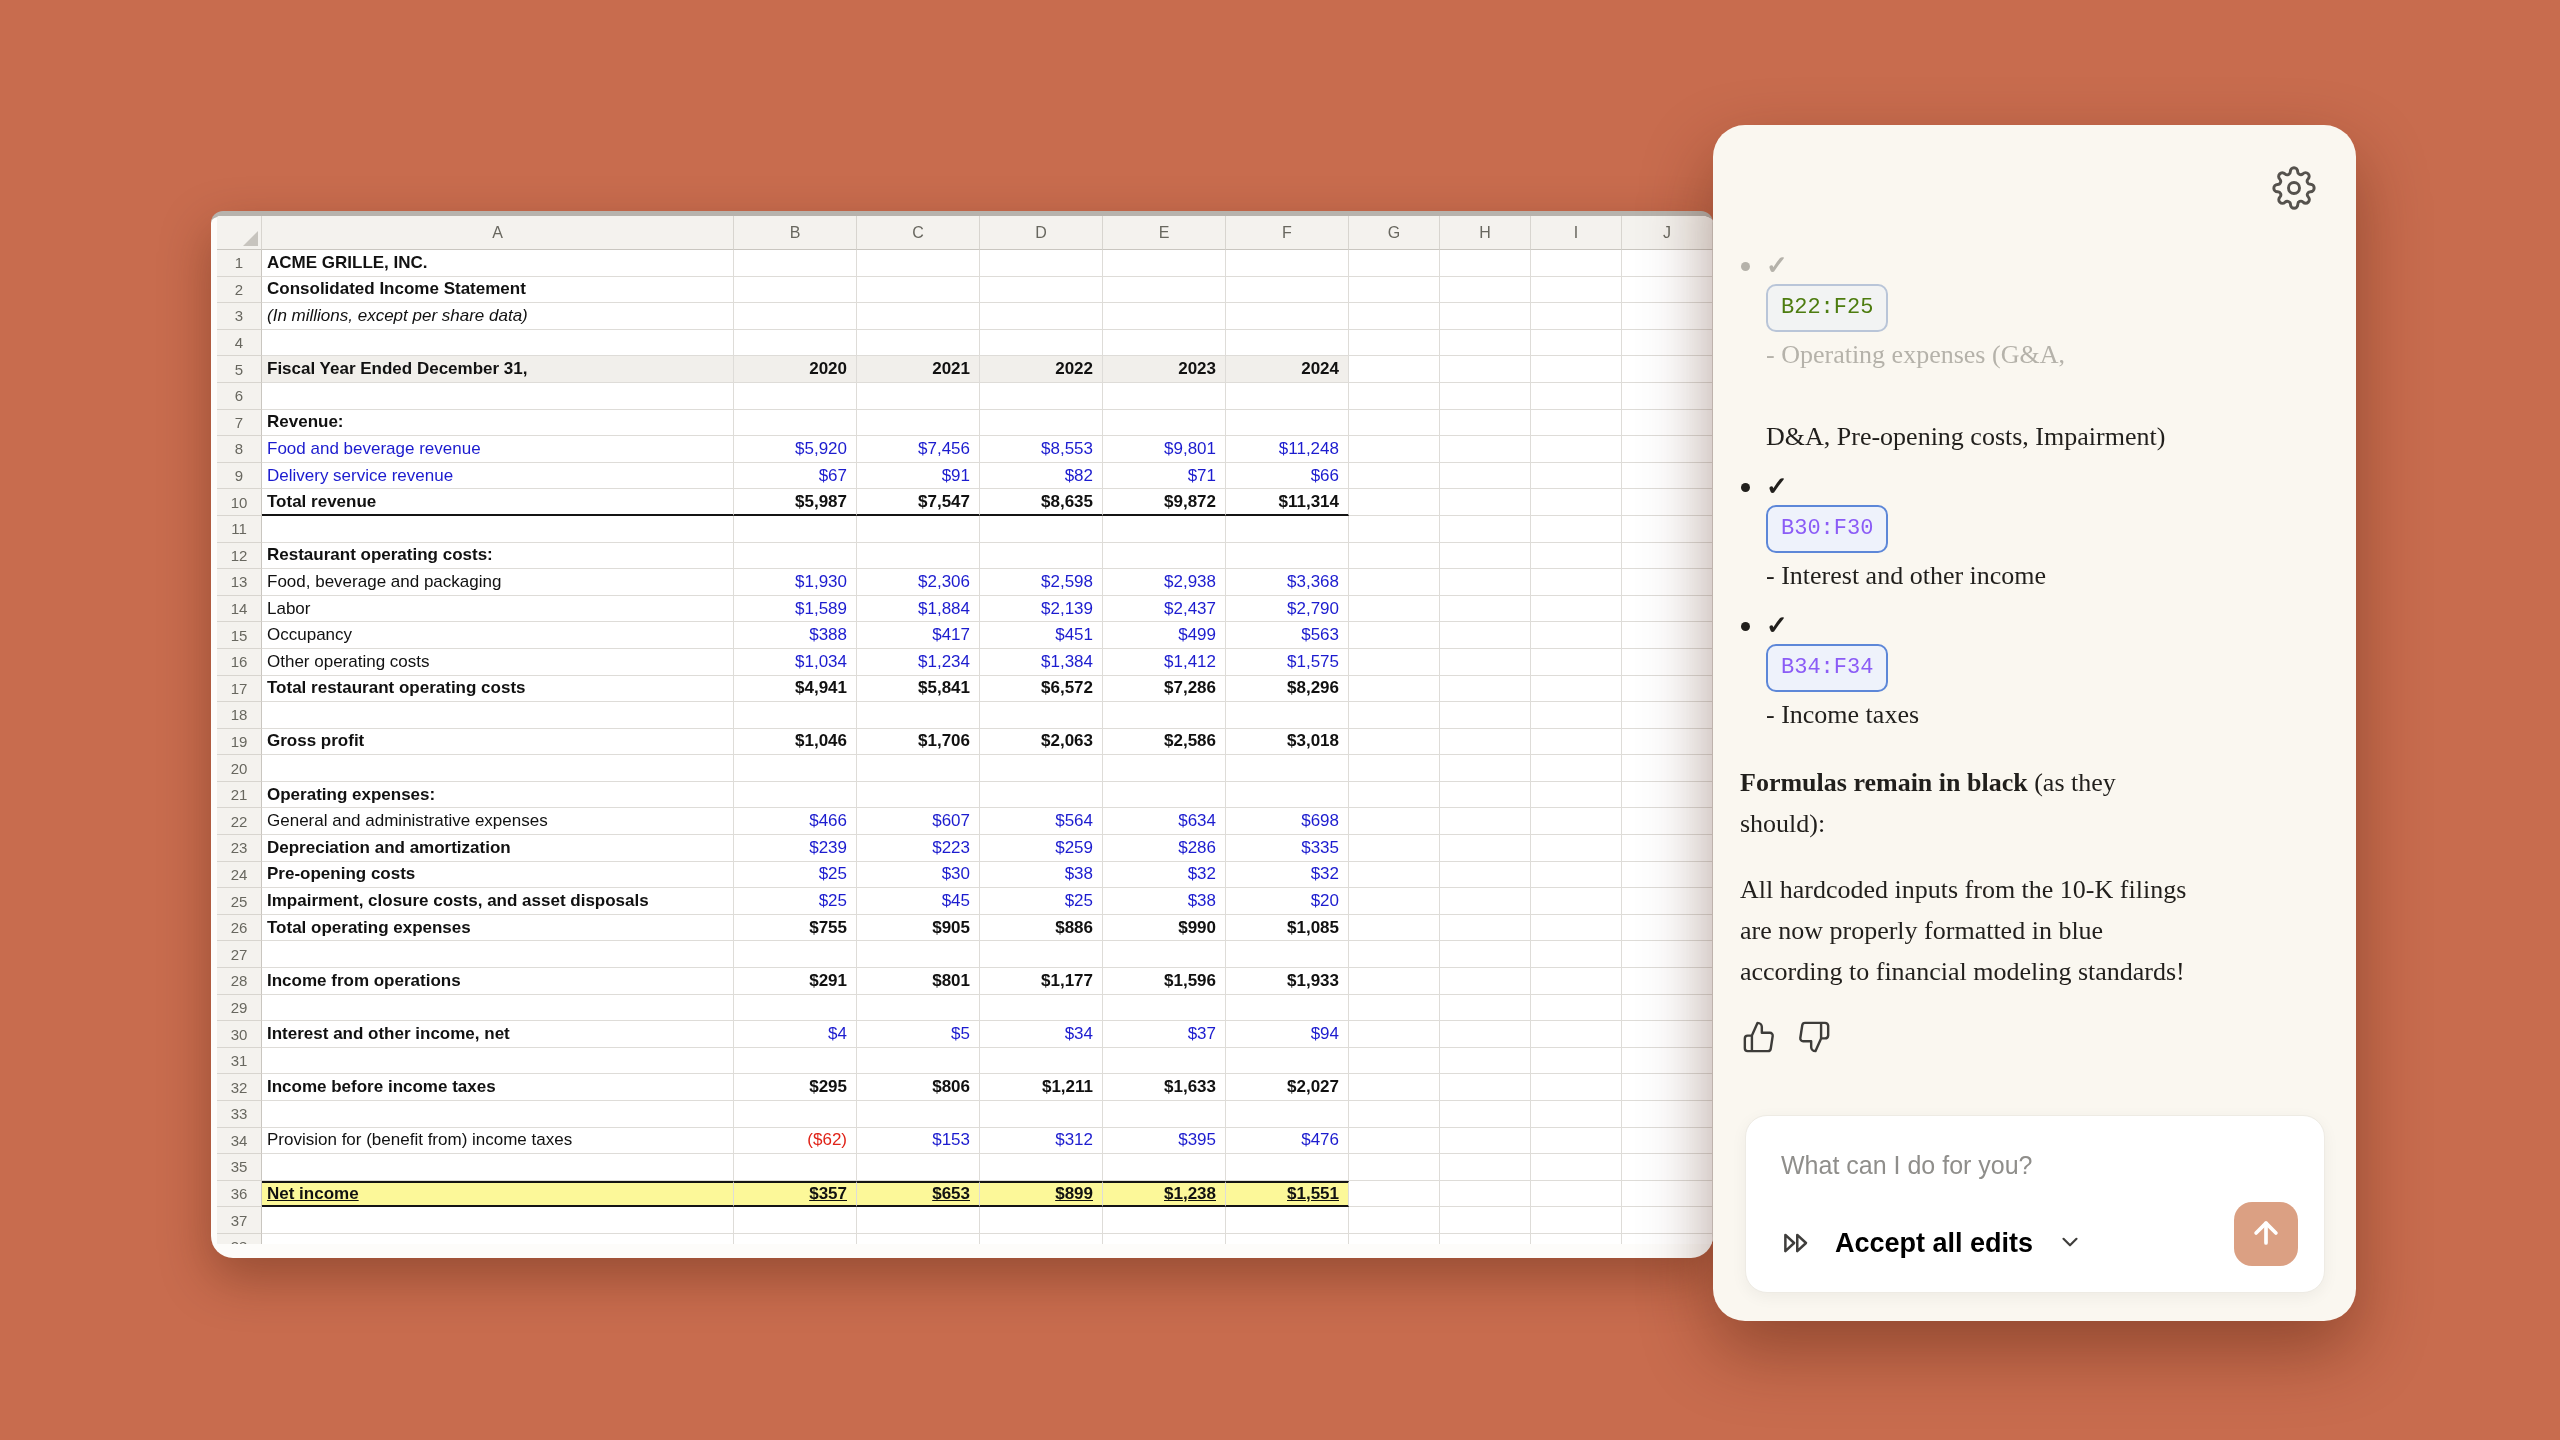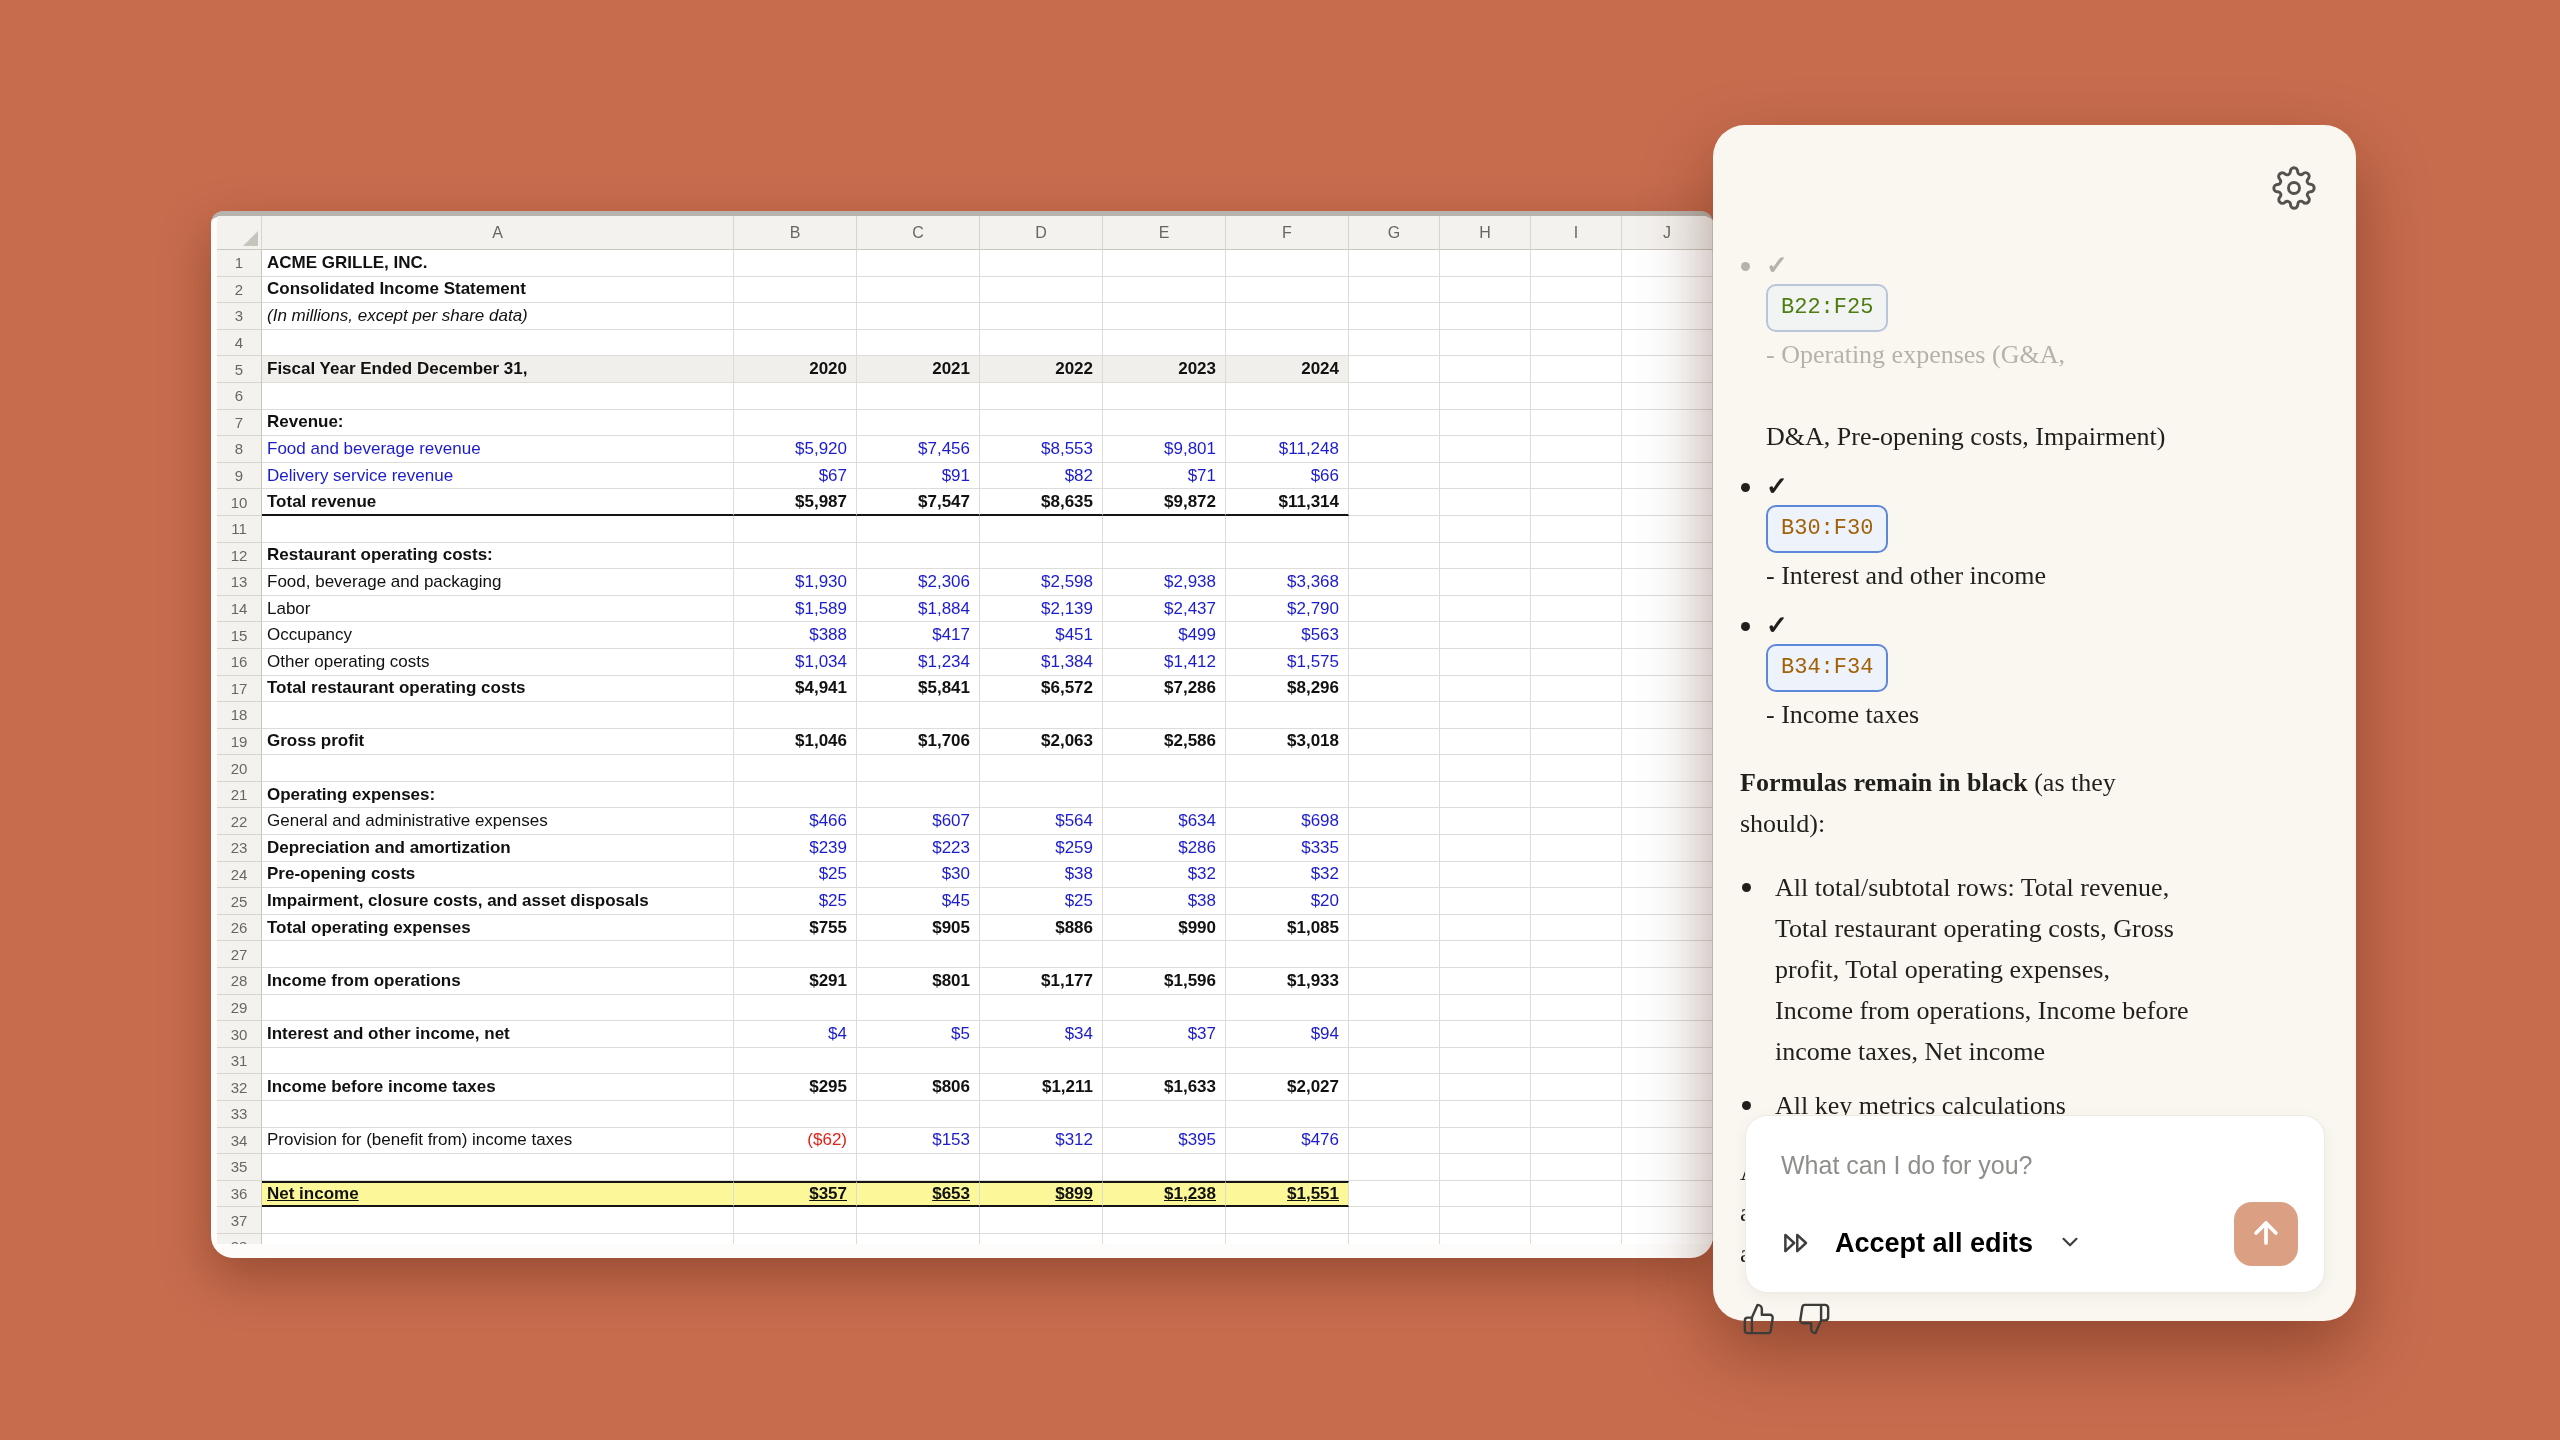--- a/index.html
+++ b/index.html
@@ -66,21 +66,21 @@
     position:absolute; left:27px; top:120px; width:505px;
     font-family:"Liberation Serif", serif; font-size:26px; line-height:41px; color:#211f1c;
   }
   .done-item { display:flex; align-items:flex-start; margin-bottom:9px; }
   .dot { flex:none; width:9px; height:9px; border-radius:50%; background:#211f1c; margin:17px 16px 0 1px; }
   .done-item.faded-first .dot { background:#b5b2aa; }
   .check { margin-right:13px; font-weight:bold; }
   .done-item.faded-first .check { color:#b5b2aa; }
   .chip {
     display:inline-block; font-family:"Liberation Mono", monospace; font-size:22px;
-    color:#a16207; background:#eef2fb; border:2px solid #5d87d8; border-radius:10px;
+    color:#8b5cf6; background:#eef2fb; border:2px solid #5d87d8; border-radius:10px;
     padding:1px 13px 2px; margin-right:11px; transform:translateY(-2px); white-space:nowrap;
   }
   .done-item.faded-first .chip { color:#4d7c0f; background:#f2f3f3; border-color:#b9c5d8; }
   .desc-fade { color:#b5b2aa; }
 
   .heading { margin-top:27px; }
   .flist { margin-top:23px; list-style:none; }
   .flist li { position:relative; padding-left:35px; margin-bottom:13px; }
   .flist li::before {
     content:''; position:absolute; left:2px; top:16px;
@@ -583,24 +583,20 @@
             <div class="done-body"><div class="check">✓</div><div class="chip">B30:F30</div><div class="desc">- Interest and other income</div></div>
           </div>
           <div class="done-item">
             <div class="dot"></div>
             <div class="done-body"><div class="check">✓</div><div class="chip">B34:F34</div><div class="desc">- Income taxes</div></div>
           </div>
         </div>
 
       <p class="heading"><strong>Formulas remain in black</strong><span> (as they</span><br><span>should):</span></p>
 
-      <ul class="flist" id="formula-list">
-          <li>All total/subtotal rows: Total revenue,<br>Total restaurant operating costs, Gross<br>profit, Total operating expenses,<br>Income from operations, Income before<br>income taxes, Net income</li>
-          <li>All key metrics calculations</li>
-        </ul>
 
       <p class="closing" id="closing-para">All hardcoded inputs from the 10-K filings<br>are now properly formatted in blue<br>according to financial modeling standards!</p>
 
       <div class="feedback">
         <button>
           <span>
             <svg viewBox="0 0 24 24">
                 <path d="M14 9V5a3 3 0 0 0-3-3l-4 9v11h11.28a2 2 0 0 0 2-1.7l1.38-9a2 2 0 0 0-2-2.3zM7 22H4a2 2 0 0 1-2-2v-7a2 2 0 0 1 2-2h3"></path>
               </svg>
           </span>

